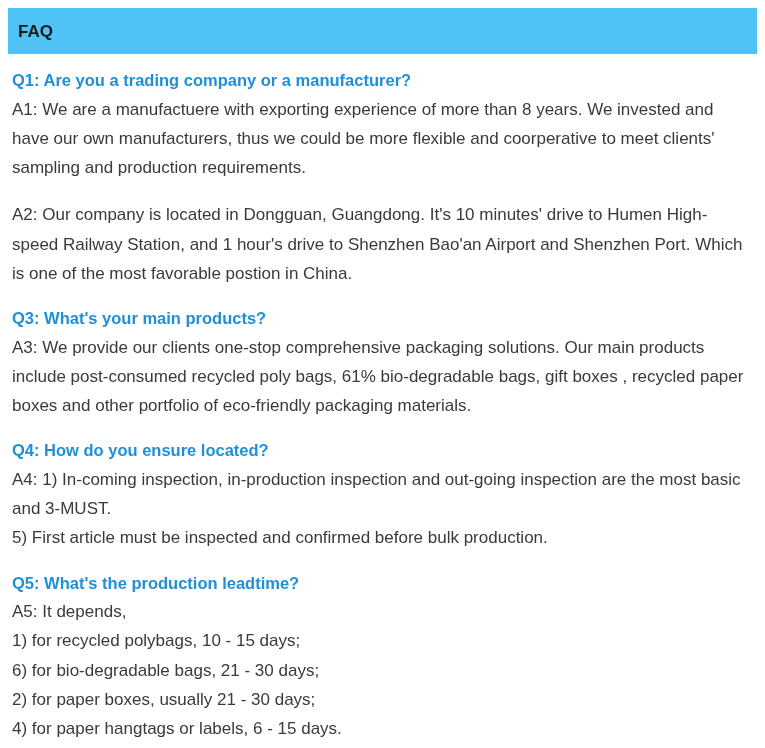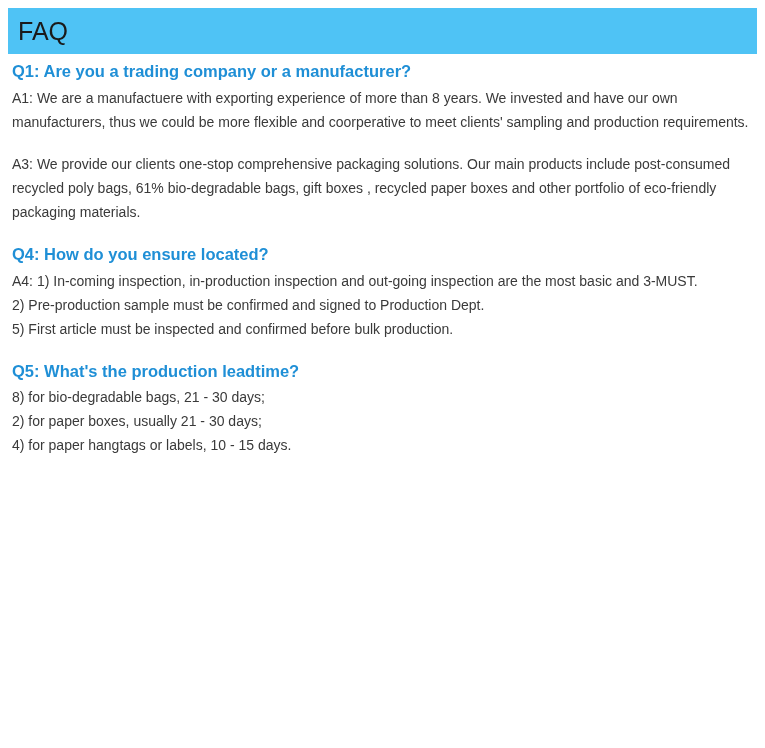--- a/index.html
+++ b/index.html
@@ -23,45 +23,45 @@
   .faq-banner {
     margin: 8px 8px 0 8px;
     height: 46px;
     background: #4fc3f5;
     display: flex;
     align-items: center;
     padding-left: 10px;
     box-sizing: border-box;
   }
   .faq-banner-title {
-    font-size: 25px;
+    font-size: 17px;
     color: #1a1a1a;
-    font-weight: 400;
+    font-weight: 700;
     line-height: 1;
   }
   .faq-body {
-    padding: 5px 14px 0 12px;
+    padding: 14px 14px 0 12px;
     box-sizing: border-box;
   }
   .qa-block {
     margin-bottom: 18px;
   }
   .qa-block:last-child {
     margin-bottom: 4px;
   }
   .question {
     color: #1f8fd6;
     font-size: 16.5px;
     font-weight: bold;
     line-height: 1.55;
     margin-bottom: 1px;
   }
   .answer {
     color: #3a3a3a;
-    font-size: 14px;
+    font-size: 17px;
     line-height: 1.72;
     max-width: 740px;
   }
   .answer-line {
     display: block;
   }
 </style>
 </head>
 <body>
 
@@ -74,40 +74,45 @@
   <div class="faq-body">
 
     <div class="qa-block">
       <div class="question">Q1: Are you a trading company or a manufacturer?</div>
       <div class="answer">
         <span class="answer-line">A1: We are a manufactuere with exporting experience of more than 8 years. We invested and have our own manufacturers, thus we could be more flexible and coorperative to meet clients' sampling and production requirements.</span>
       </div>
     </div>
 
     <div class="qa-block">
+      <div class="answer">
+        <span class="answer-line">A2: Our company is located in Dongguan, Guangdong. It's 10 minutes' drive to Humen High-speed Railway Station, and 1 hour's drive to Shenzhen Bao'an Airport and Shenzhen Port. Which is one of the most favorable postion in China.</span>
+      </div>
     </div>
 
     <div class="qa-block">
+      <div class="question">Q3: What's your main products?</div>
       <div class="answer">
         <span class="answer-line">A3: We provide our clients one-stop comprehensive packaging solutions. Our main products include post-consumed recycled poly bags, 61% bio-degradable bags, gift boxes , recycled paper boxes and other portfolio of eco-friendly packaging materials.</span>
       </div>
     </div>
 
     <div class="qa-block">
       <div class="question">Q4: How do you ensure located?</div>
       <div class="answer">
         <span class="answer-line">A4: 1) In-coming inspection, in-production inspection and out-going inspection are the most basic and 3-MUST.</span>
-        <span class="answer-line">2) Pre-production sample must be confirmed and signed to Production Dept.</span>
         <span class="answer-line">5) First article must be inspected and confirmed before bulk production.</span>
       </div>
     </div>
 
     <div class="qa-block">
       <div class="question">Q5: What's the production leadtime?</div>
       <div class="answer">
-        <span class="answer-line">8) for bio-degradable bags, 21 - 30 days;</span>
+        <span class="answer-line">A5: It depends,</span>
+        <span class="answer-line">1) for recycled polybags, 10 - 15 days;</span>
+        <span class="answer-line">6) for bio-degradable bags, 21 - 30 days;</span>
         <span class="answer-line">2) for paper boxes, usually 21 - 30 days;</span>
-        <span class="answer-line">4) for paper hangtags or labels, 10 - 15 days.</span>
+        <span class="answer-line">4) for paper hangtags or labels, 6 - 15 days.</span>
       </div>
     </div>
 
   </div>
 </div>
 
 </body></html>

